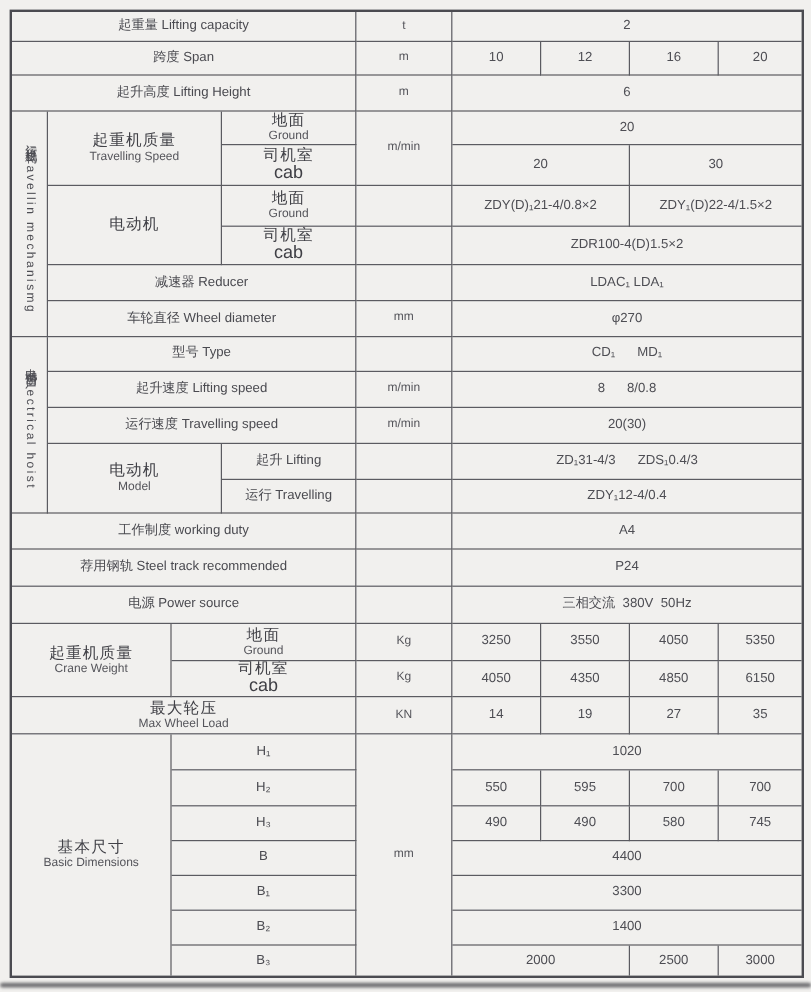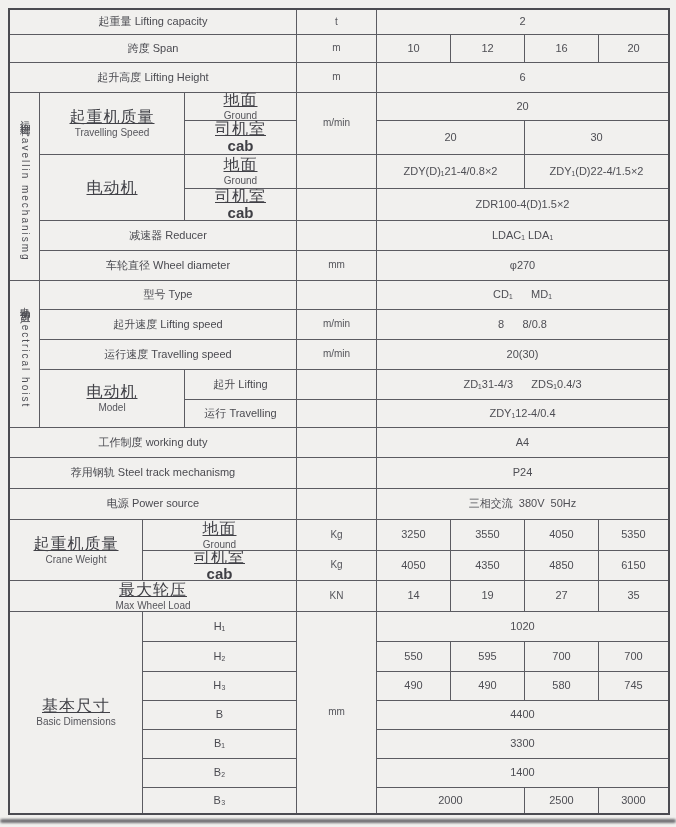--- a/index.html
+++ b/index.html
@@ -9,23 +9,23 @@
        display:grid;box-sizing:border-box;
        grid-template-columns:30px 103px 42px 112px 80px 74px 74px 74px 1fr;
        grid-template-rows:25px 28px 30px 28px 34px 34px 32px 30px 30px 29px 30px 30px 30px 28px 30px 31px 31px 31px 30px 31px 30px 30px 29px 29px 29px 29px 1fr;
        border:2px solid #4b4b51;background:#f1f0ee;}
   .c{box-sizing:border-box;border-right:1px solid #5b5b61;border-bottom:1px solid #5b5b61;
      display:flex;align-items:center;justify-content:center;text-align:center;
      font-size:11px;line-height:1.25;white-space:pre-wrap;overflow:hidden;}
   .lc{border-right:none;}
   .lr{border-bottom:none;}
   .two{flex-direction:column;justify-content:center;}
-  .cn{font-size:16px;color:#414147;letter-spacing:1px;text-decoration:underline;}
+  .cn{font-size:13px;color:#414147;letter-spacing:1px;}
   .en{font-size:10px;color:#55555b;}
-  .cab{font-size:15px;color:#3f3f45;margin-top:-2px;font-weight:bold;}
+  .cab{font-size:15px;color:#3f3f45;margin-top:-2px;}
   .unit{font-size:10px;color:#55555b;}
   .val{font-size:11px;color:#4e4e54;}
   .vl .vtext{writing-mode:vertical-rl;text-orientation:mixed;font-size:10px;
              color:#4d4d53;letter-spacing:2px;line-height:1;}
   .scan-edge{position:absolute;left:0;top:819px;width:676px;height:4px;
              background:#47474c;filter:blur(1.2px);opacity:.75;border-radius:2px;}
 </style>
 </head>
 <body>
 
@@ -120,21 +120,21 @@
     <div class="c val lc" style="grid-area:13/6/14/10">ZD₁31-4/3      ZDS₁0.4/3</div>
 
     <div class="c" style="grid-area:14/4/15/5">运行 Travelling</div>
     <div class="c" style="grid-area:14/5/15/6"></div>
     <div class="c val lc" style="grid-area:14/6/15/10">ZDY₁12-4/0.4</div>
 
     <div class="c" style="grid-area:15/1/16/5">工作制度 working duty</div>
     <div class="c" style="grid-area:15/5/16/6"></div>
     <div class="c val lc" style="grid-area:15/6/16/10">A4</div>
 
-    <div class="c" style="grid-area:16/1/17/5">荐用钢轨 Steel track mechanismg</div>
+    <div class="c" style="grid-area:16/1/17/5">荐用钢轨 Steel track recommended</div>
     <div class="c" style="grid-area:16/5/17/6"></div>
     <div class="c val lc" style="grid-area:16/6/17/10">P24</div>
 
     <div class="c" style="grid-area:17/1/18/5">电源 Power source</div>
     <div class="c" style="grid-area:17/5/18/6"></div>
     <div class="c val lc" style="grid-area:17/6/18/10">三相交流  380V  50Hz</div>
 
     <div class="c two" style="grid-area:18/1/20/3">
       <span class="cn">起重机质量</span>
       <span class="en">Crane Weight</span>

